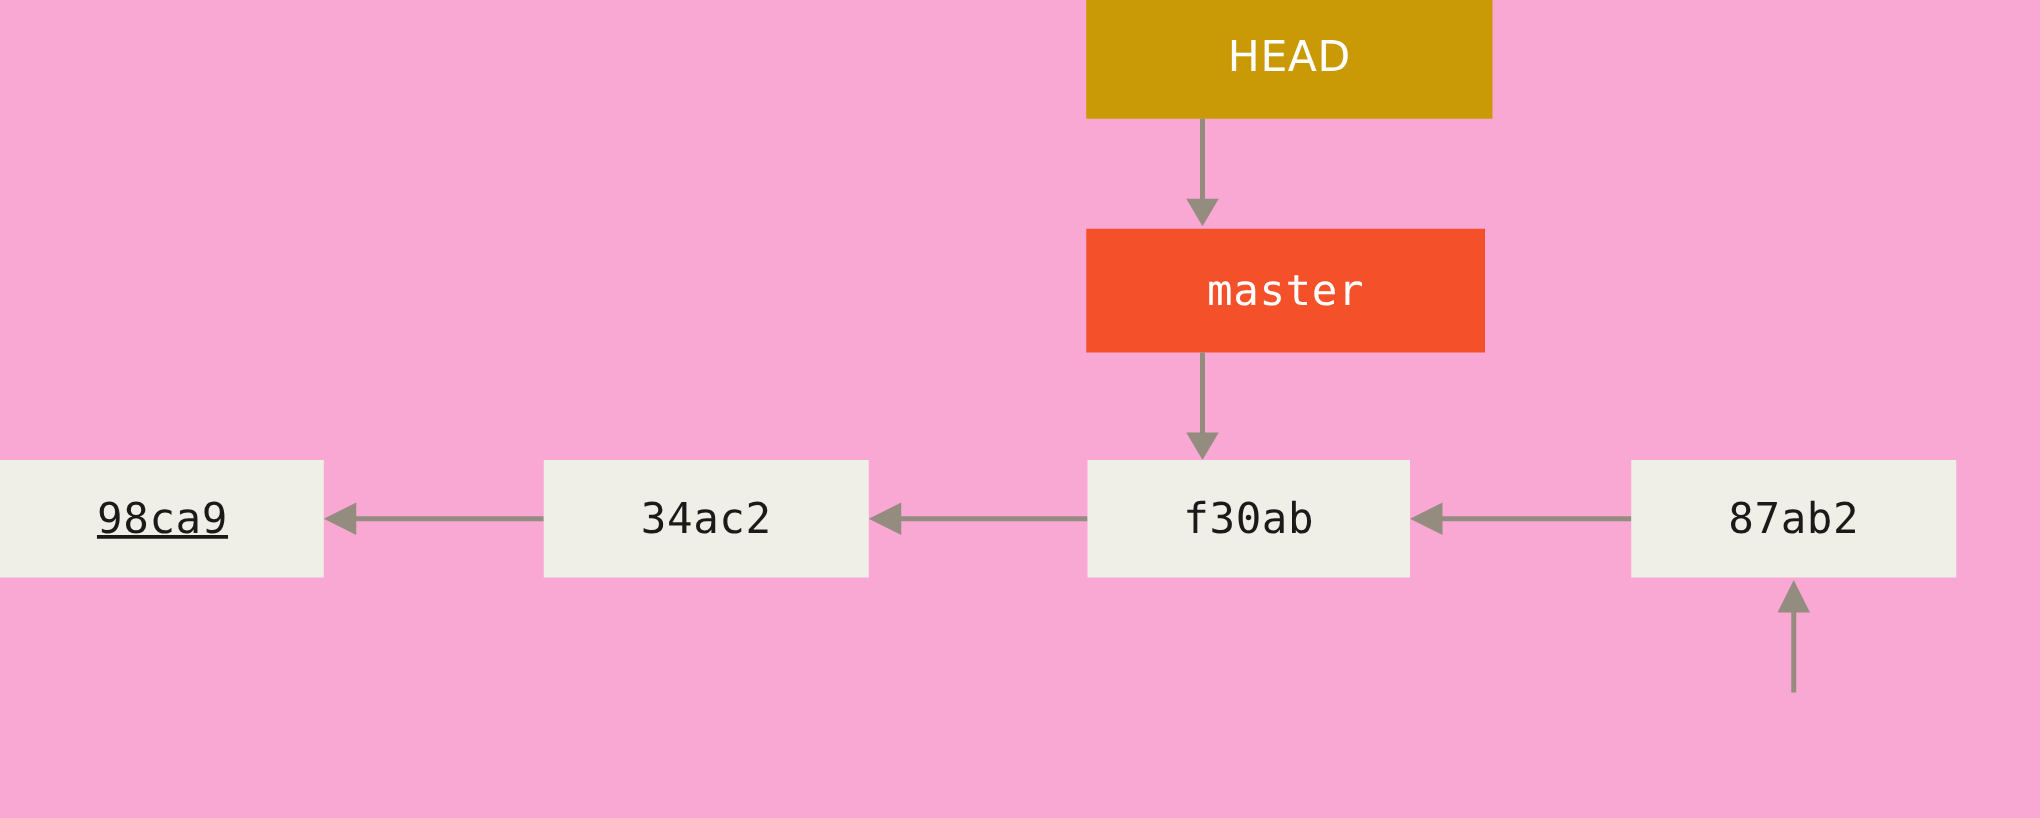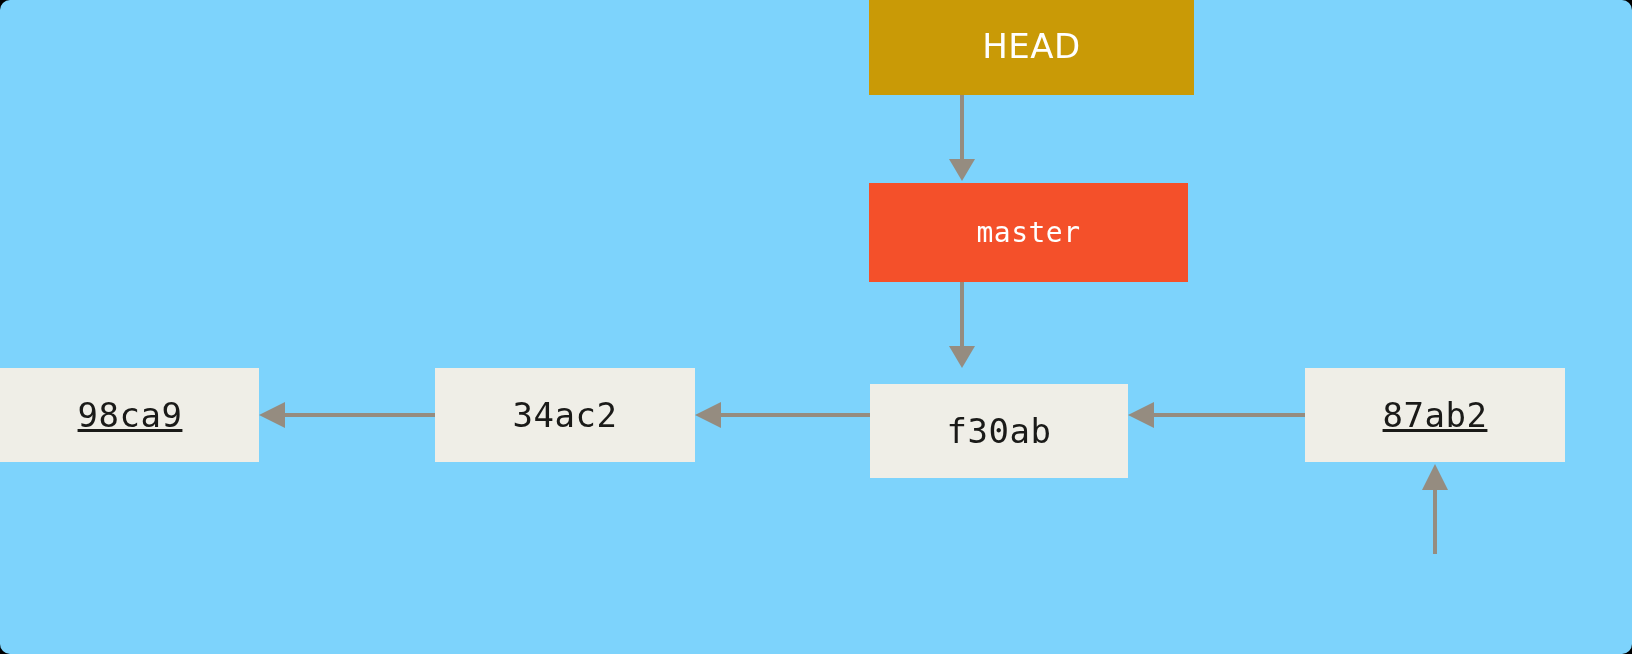--- a/index.html
+++ b/index.html
@@ -10,43 +10,42 @@
   body {
     width: 1632px;
     height: 654px;
     overflow: hidden;
     font-family: "DejaVu Sans Mono", monospace;
   }
   #canvas {
     position: relative;
     width: 1632px;
     height: 654px;
-    background: #7dd3fc;
-    border-radius: 10px;
+    background: #f9a8d4;
   }
   .node {
     position: absolute;
     box-sizing: border-box;
     display: flex;
     align-items: center;
     justify-content: center;
     white-space: nowrap;
     letter-spacing: 0.5px;
   }
   .node-head {
     background: #C99A06;
     color: #FFFFFF;
     font-family: "DejaVu Sans", sans-serif;
     font-size: 34px;
   }
   .node-branch {
     background: #F4502A;
     color: #FFFFFF;
     font-family: "DejaVu Sans Mono", monospace;
-    font-size: 28px;
+    font-size: 34px;
   }
   .node-commit {
     background: #EFEEE7;
     color: #1A1A18;
     font-family: "DejaVu Sans Mono", monospace;
     font-size: 34px;
   }
   .edge {
     position: absolute;
   }
@@ -97,32 +96,32 @@
     <span>34ac2</span>
   </div>
 
   <div class="edge" style="left:695px; top:397px; width:175px; height:36px;">
     <svg width="175" height="36" viewBox="0 0 175 36">
       <line x1="175" y1="18" x2="24" y2="18" stroke="#958C80" stroke-width="4"></line>
       <polygon points="26,5 26,31 0,18" fill="#958C80"></polygon>
     </svg>
   </div>
 
-  <div class="node node-commit" style="left:870px; top:368px; width:258px; height:94px;margin-top:16px;">
+  <div class="node node-commit" style="left:870px; top:368px; width:258px; height:94px;">
     <span>f30ab</span>
   </div>
 
   <div class="edge" style="left:1128px; top:397px; width:177px; height:36px;">
     <svg width="177" height="36" viewBox="0 0 177 36">
       <line x1="177" y1="18" x2="24" y2="18" stroke="#958C80" stroke-width="4"></line>
       <polygon points="26,5 26,31 0,18" fill="#958C80"></polygon>
     </svg>
   </div>
 
-  <div class="node node-commit" style="left:1305px; top:368px; width:260px; height:94px;text-decoration:underline;">
+  <div class="node node-commit" style="left:1305px; top:368px; width:260px; height:94px;">
     <span>87ab2</span>
   </div>
 
   <div class="edge" style="left:1417px; top:462px; width:36px; height:92px;">
     <svg width="36" height="92" viewBox="0 0 36 92">
       <line x1="18" y1="92" x2="18" y2="24" stroke="#958C80" stroke-width="4"></line>
       <polygon points="5,28 31,28 18,2" fill="#958C80"></polygon>
     </svg>
   </div>
 

